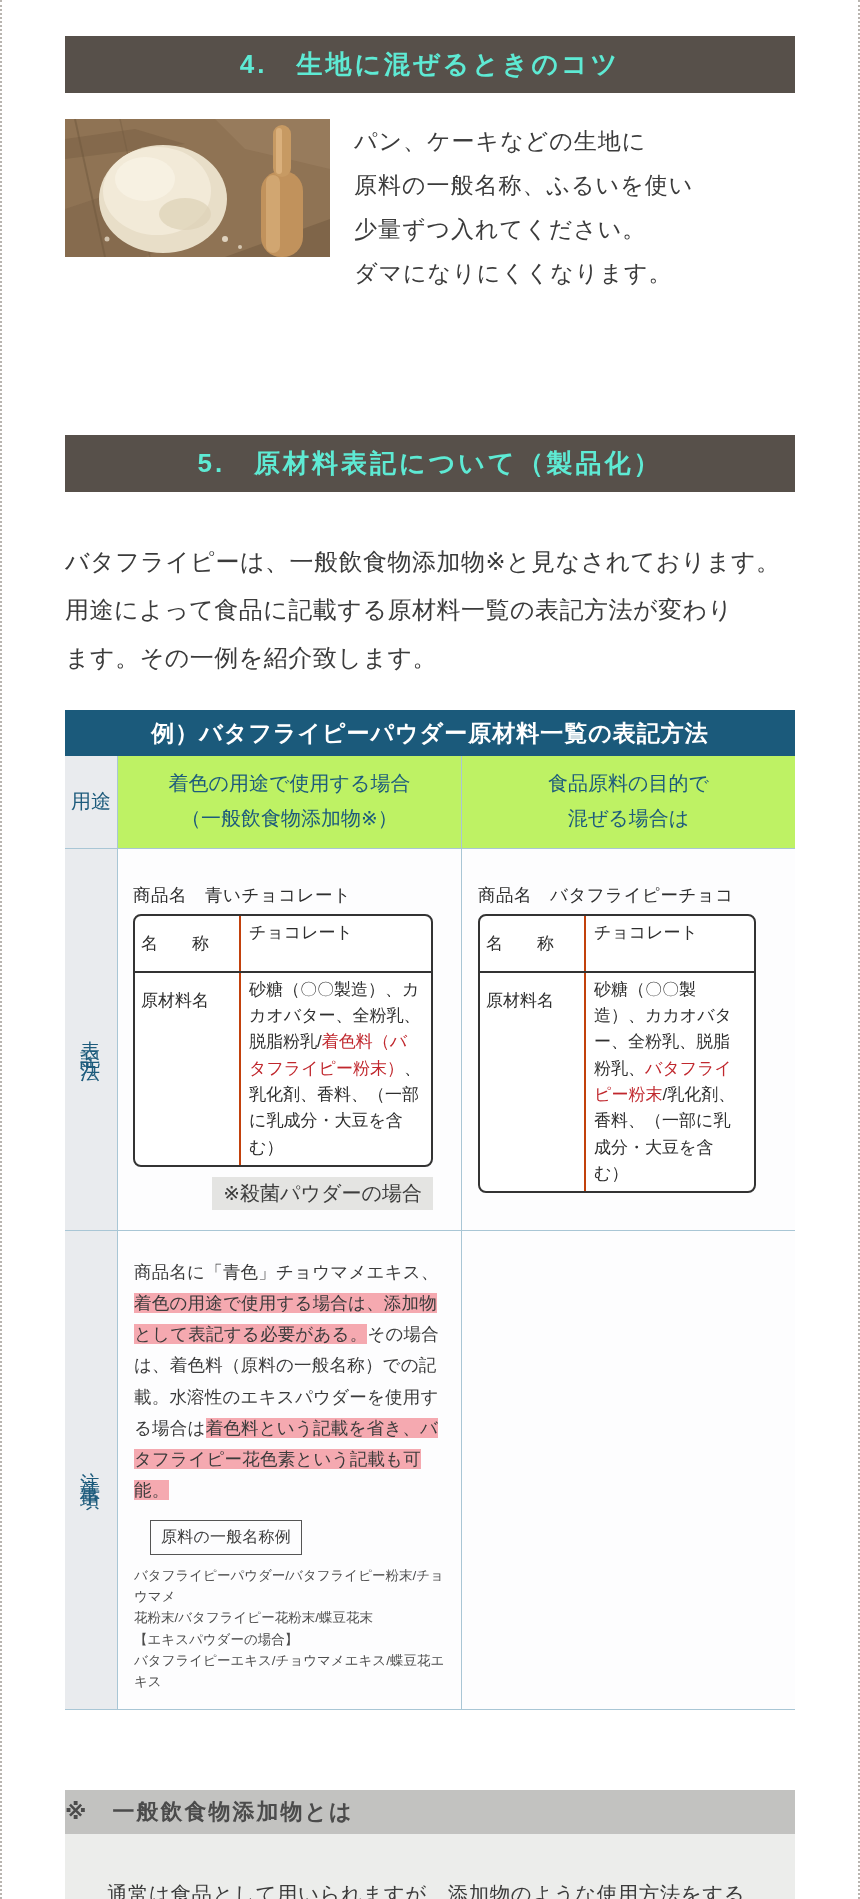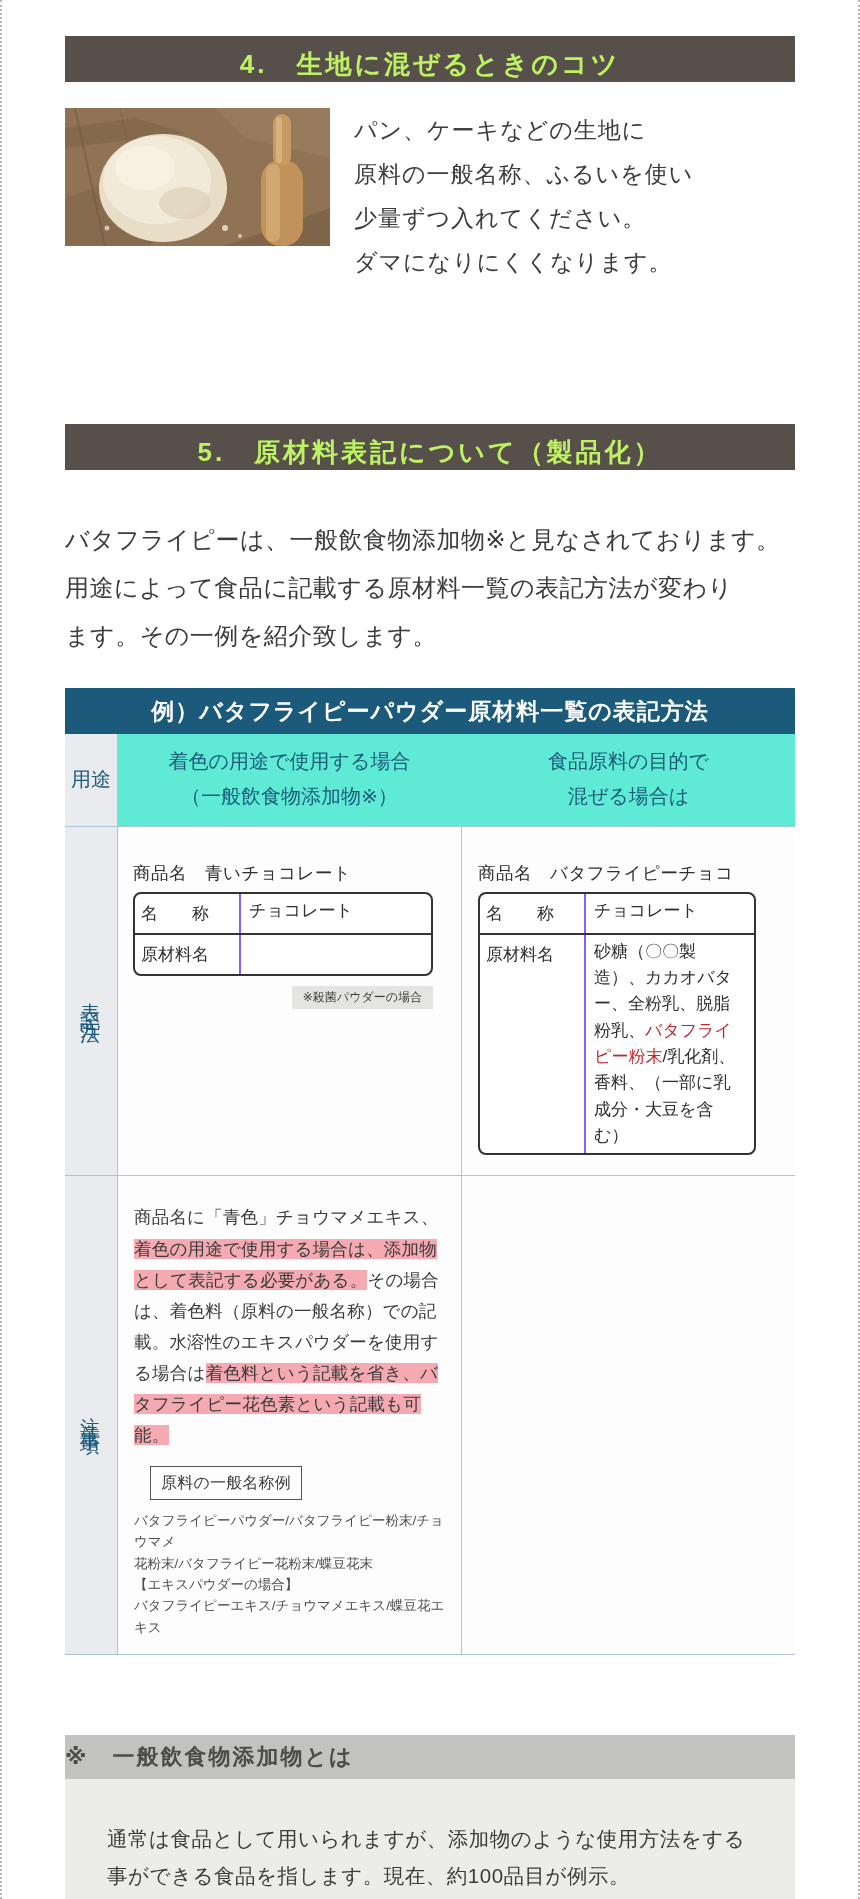--- a/index.html
+++ b/index.html
@@ -7,22 +7,22 @@
     width:860px;height:1899px;background:#ffffff;
     font-family:"Liberation Sans","DejaVu Sans",sans-serif;
     color:#3b3b3b;overflow:hidden;
   }
   .page{
     box-sizing:border-box;width:860px;height:1899px;
     border-left:2px dotted #b9b5b0;border-right:2px dotted #b9b5b0;
     padding:36px 63px 0 63px;overflow:hidden;position:relative;
   }
   .section-bar{
-    background:#57504a;color:#bef264;text-align:center;
-    height:46px;line-height:57px;font-size:26px;font-weight:600;
+    background:#57504a;color:#5eead4;text-align:center;
+    height:57px;line-height:57px;font-size:26px;font-weight:600;
     letter-spacing:3px;
   }
   .intro-row{display:flex;gap:24px;margin-top:26px;align-items:flex-start;}
   .dough-img{width:265px;height:138px;flex:none;display:block;}
   .intro-text{
     font-size:23px;line-height:1.92;letter-spacing:1px;
     white-space:pre-line;padding-top:0px;
   }
   .bar-5{margin-top:139px;}
   .intro5{
@@ -40,39 +40,39 @@
     border-bottom:1px solid #a9c6d5;background:#fdfdfe;
   }
   .cell{box-sizing:border-box;}
   .lbl-cell{
     background:#e9ebee;color:#1d5b7c;display:flex;
     align-items:center;justify-content:center;font-size:20px;
     border-right:1px solid #a9c6d5;
   }
   .vlabel{writing-mode:vertical-rl;text-orientation:upright;letter-spacing:7px;}
   .hdr-cell{
-    background:#5eead4;color:#1d5b7c;text-align:center;font-size:20px;
+    background:#bef264;color:#1d5b7c;text-align:center;font-size:20px;
     line-height:1.75;padding:10px 0 12px 0;white-space:pre-line;
   }
   .b-right{border-right:1px solid #a9c6d5;}
   .b-bottom{border-bottom:1px solid #a9c6d5;}
   .content-cell{background:#fdfdfe;padding:34px 0 20px 0;}
   .mock-wrap-left{width:300px;margin-left:15px;}
   .mock-wrap-right{width:278px;margin-left:16px;}
   .product-line{display:flex;gap:18px;font-size:17.5px;margin-bottom:7px;letter-spacing:0.5px;color:#2e2e2e;}
   .mock-table{border:2px solid #333;border-radius:8px;font-size:17px;color:#2e2e2e;overflow:hidden;background:#fff;}
   .mock-row{display:flex;}
   .mock-row + .mock-row{border-top:2px solid #333;}
   .mock-label{
-    width:92px;flex:none;border-right:2px solid #8b5cf6;
-    padding:8px 6px;letter-spacing:0px;font-family:Liberation Serif, serif;
+    width:92px;flex:none;border-right:2px solid #c2410c;
+    padding:16px 6px;letter-spacing:0px;font-family:Liberation Serif, serif;
   }
   .mock-value{padding:4px 8px;line-height:1.55;flex:1;}
   .steril-note{
-    background:#e4e4e2;color:#3c3c3c;font-size:12px;
+    background:#e4e4e2;color:#3c3c3c;font-size:20px;
     padding:3px 11px;width:max-content;margin:10px 0 0 auto;
   }
   .caut-cell{padding:26px 8px 16px 16px;font-size:17.5px;line-height:1.78;letter-spacing:0.2px;}
   .caut-cell-r{padding:26px 10px 16px 14px;font-size:17.5px;line-height:1.78;letter-spacing:0.2px;}
   .seg-n{}
   .seg-hl{background:#f5a9b0;}
   .seg-red{color:#c0272d;}
   .name-box{
     border:1px solid #555;padding:2px 10px;width:max-content;
     font-size:16px;margin:14px 0 10px 16px;color:#3b3b3b;
@@ -158,20 +158,21 @@
             <span>商品名</span>
             <span>青いチョコレート</span>
           </div>
           <div class="mock-table">
             <div class="mock-row">
               <div class="mock-label">名　　称</div>
               <div class="mock-value">チョコレート</div>
             </div>
             <div class="mock-row">
               <div class="mock-label">原材料名</div>
+              <div class="mock-value"><span class="seg-n">砂糖（〇〇製造）、カカオバター、全粉乳、脱脂粉乳/</span><span class="seg-red">着色料（バタフライピー粉末）</span><span class="seg-n">、乳化剤、香料、（一部に乳成分・大豆を含む）</span></div>
             </div>
           </div>
           <div class="steril-note">※殺菌パウダーの場合</div>
         </div>
       </div>
       <div class="cell content-cell b-bottom">
         <div class="mock-wrap-right">
           <div class="product-line">
             <span>商品名</span>
             <span>バタフライピーチョコ</span>

